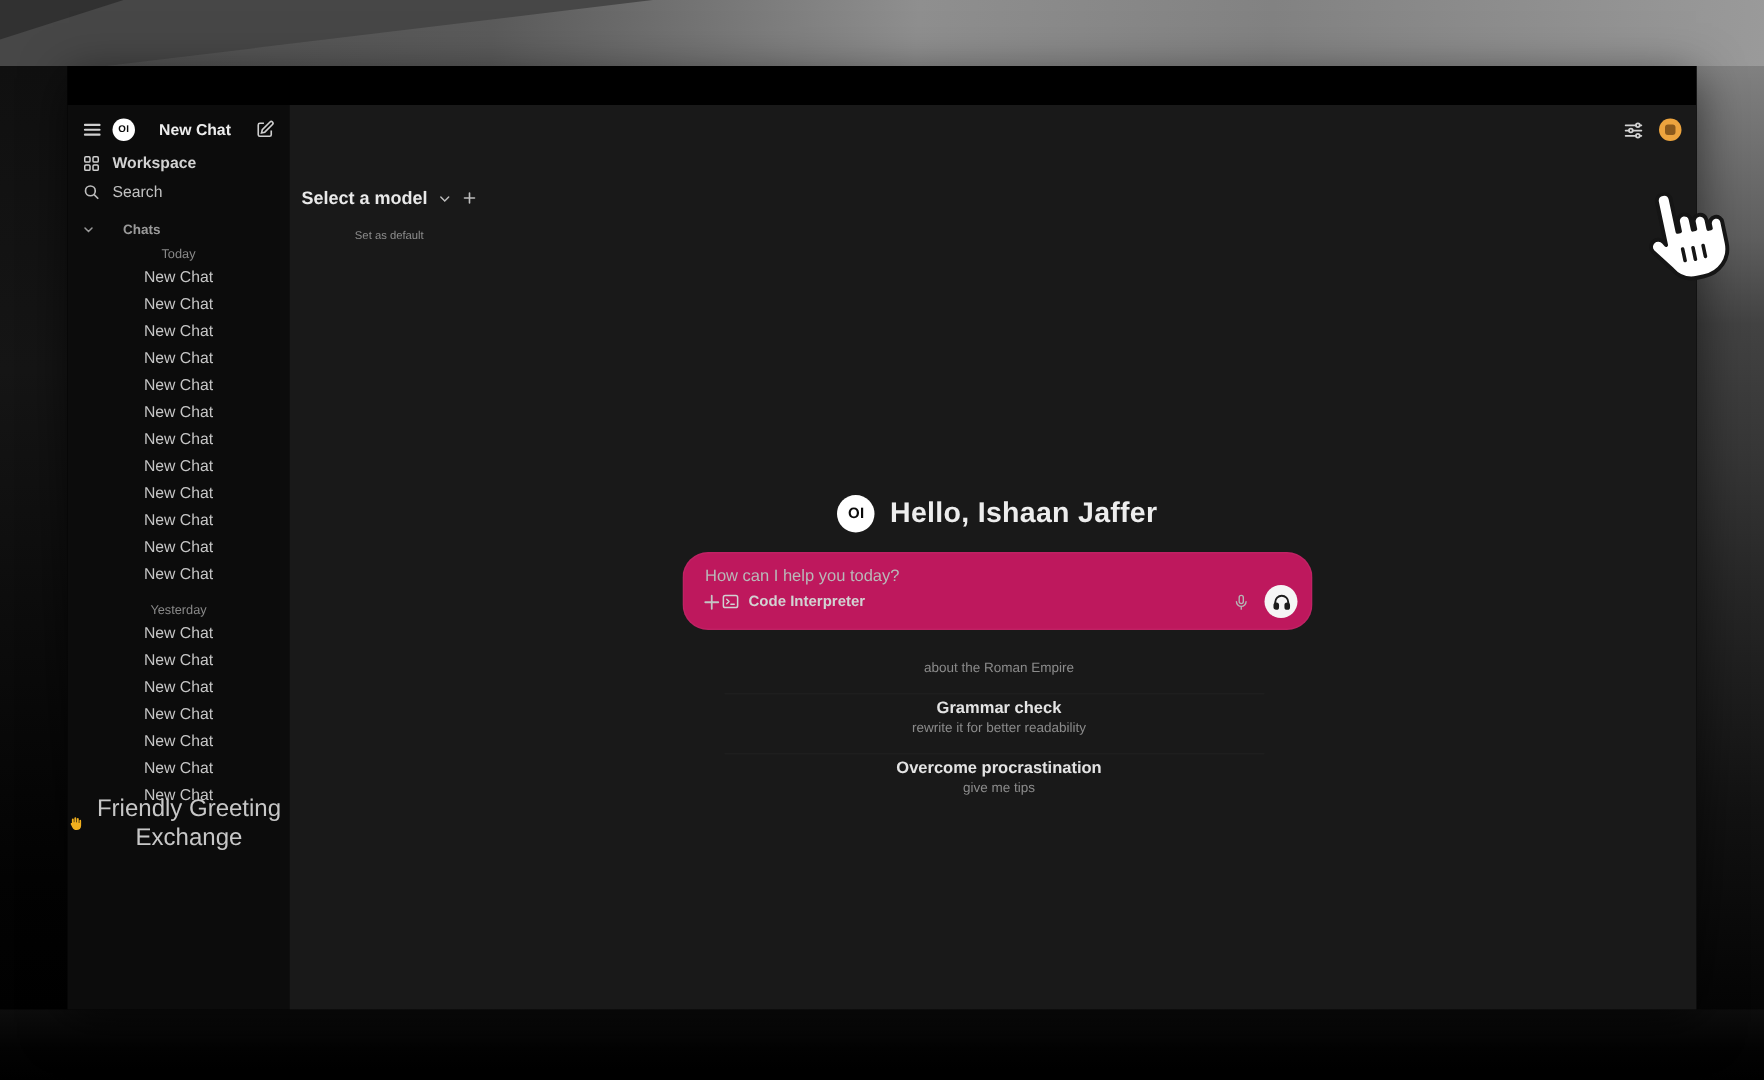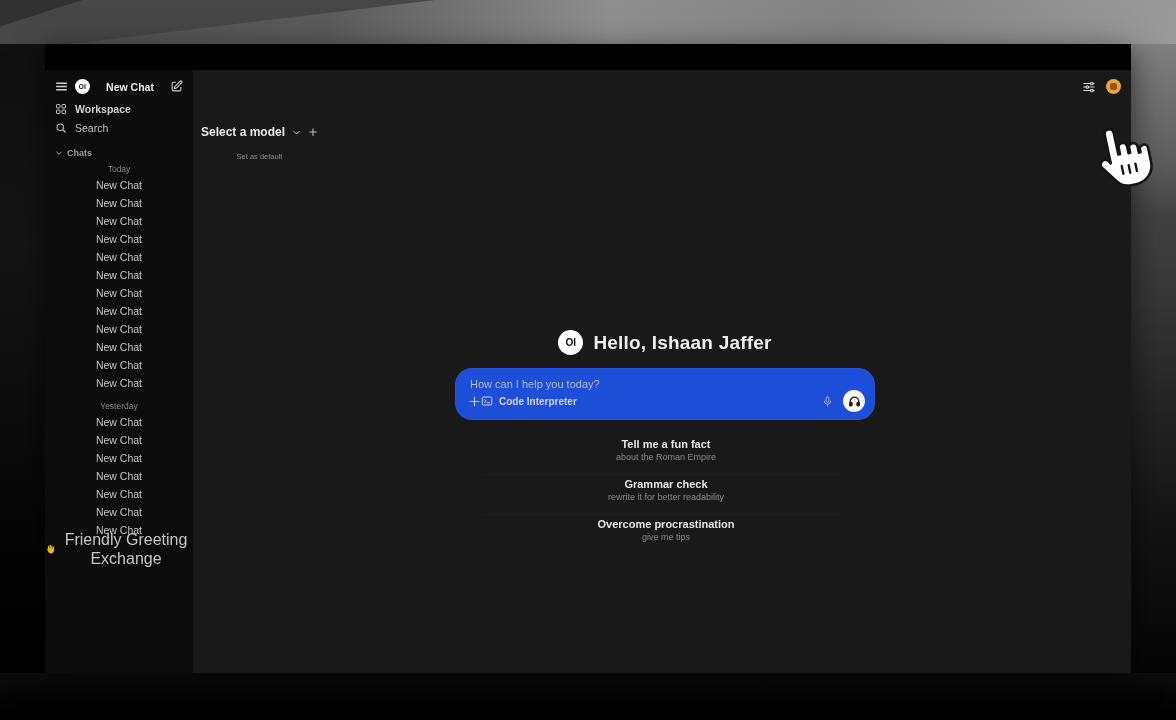--- a/index.html
+++ b/index.html
@@ -30,21 +30,21 @@
   
   .sidebar { width:148px; background:#0c0c0c; color:#c7c7c7; flex-shrink:0;
     padding:5px 0 0 0; overflow:hidden; }
   .sb-header { display:flex; align-items:center; gap:7px; padding:3px 10px 4px 10px; height:24px; }
   .sb-title { font-size:10.5px; font-weight:700; color:#ededed; flex:1; white-space:nowrap; }
   .logo-circle { width:15px; height:15px; border-radius:50%; background:#fff; color:#0a0a0a;
     display:flex; align-items:center; justify-content:center; font-size:6.5px; font-weight:800;
     letter-spacing:.2px; flex-shrink:0; }
   .sb-row { display:flex; align-items:center; gap:8px; padding:0 10px; height:19px;
     font-size:10.5px; font-weight:600; color:#d2d2d2; cursor:pointer; }
-  .sb-section { display:flex; align-items:center; gap:4px; padding:0 10px; height:14px;
+  .sb-section { display:flex; align-items:center; gap:19px; padding:0 10px; height:14px;
     margin-top:9px; font-size:9px; color:#9a9a9a; font-weight:600; }
   .sb-date { padding:0 10px; font-size:8.5px; color:#8a8a8a; height:14px; line-height:14px; margin-top:2px; }
   .sb-date.second { margin-top:7px; }
   .sb-list div.sb-item { height:18px; line-height:18px; padding:0 10px; font-size:10.5px;
     color:#c6c6c6; font-weight:500; white-space:nowrap; overflow:hidden; cursor:pointer; }
   .sb-item.special { display:flex; align-items:center; gap:4px; }
   .icon { display:inline-flex; align-items:center; justify-content:center; flex-shrink:0; }
   .icon svg { display:block; }
 
   
@@ -60,21 +60,21 @@
     border-radius:2px; background:rgba(60,30,0,.55); }
 
   
   .col { position:absolute; left:262px; top:0; width:420px; }
   .greeting { position:absolute; top:260px; left:0; width:420px; display:flex;
     align-items:center; justify-content:center; gap:10px; }
   .greeting .logo-circle { width:25px; height:25px; font-size:10px; }
   .greeting-text { font-size:19px; font-weight:600; color:#ededed; letter-spacing:.2px; }
 
   .composer { position:absolute; top:298px; left:0; width:420px; height:52px;
-    background:#1d4ed8; border:1px solid rgba(255,255,255,.045); border-radius:17px; }
+    background:#be185d; border:1px solid rgba(255,255,255,.045); border-radius:17px; }
   .composer-input { position:absolute; left:14px; top:9px; font-size:11px; color:#b9b9b9; }
   .composer-bottom { position:absolute; left:12px; right:9px; bottom:7px; height:22px;
     display:flex; align-items:center; }
   .pill { display:flex; align-items:center; gap:6px; margin-left:0; color:#d2d2d2;
     font-size:10px; font-weight:600; cursor:pointer; }
   .spacer { flex:1; }
   .mic { margin-right:10px; cursor:pointer; }
   .hp-btn { width:22px; height:22px; border-radius:50%; background:#f5f5f5; display:flex;
     align-items:center; justify-content:center; cursor:pointer; }
 
@@ -262,21 +262,20 @@
                     </svg>
                 </span>
               </span>
             </div>
           </div>
 
           <div class="suggested">
             <div>
 
                 <div class="sg-item">
-                  <div class="sg-title">Tell me a fun fact</div>
                   <div class="sg-sub">about the Roman Empire</div>
                 </div>
 
                 <div class="sg-item">
                   <div class="sg-title">Grammar check</div>
                   <div class="sg-sub">rewrite it for better readability</div>
                 </div>
 
                 <div class="sg-item">
                   <div class="sg-title">Overcome procrastination</div>

